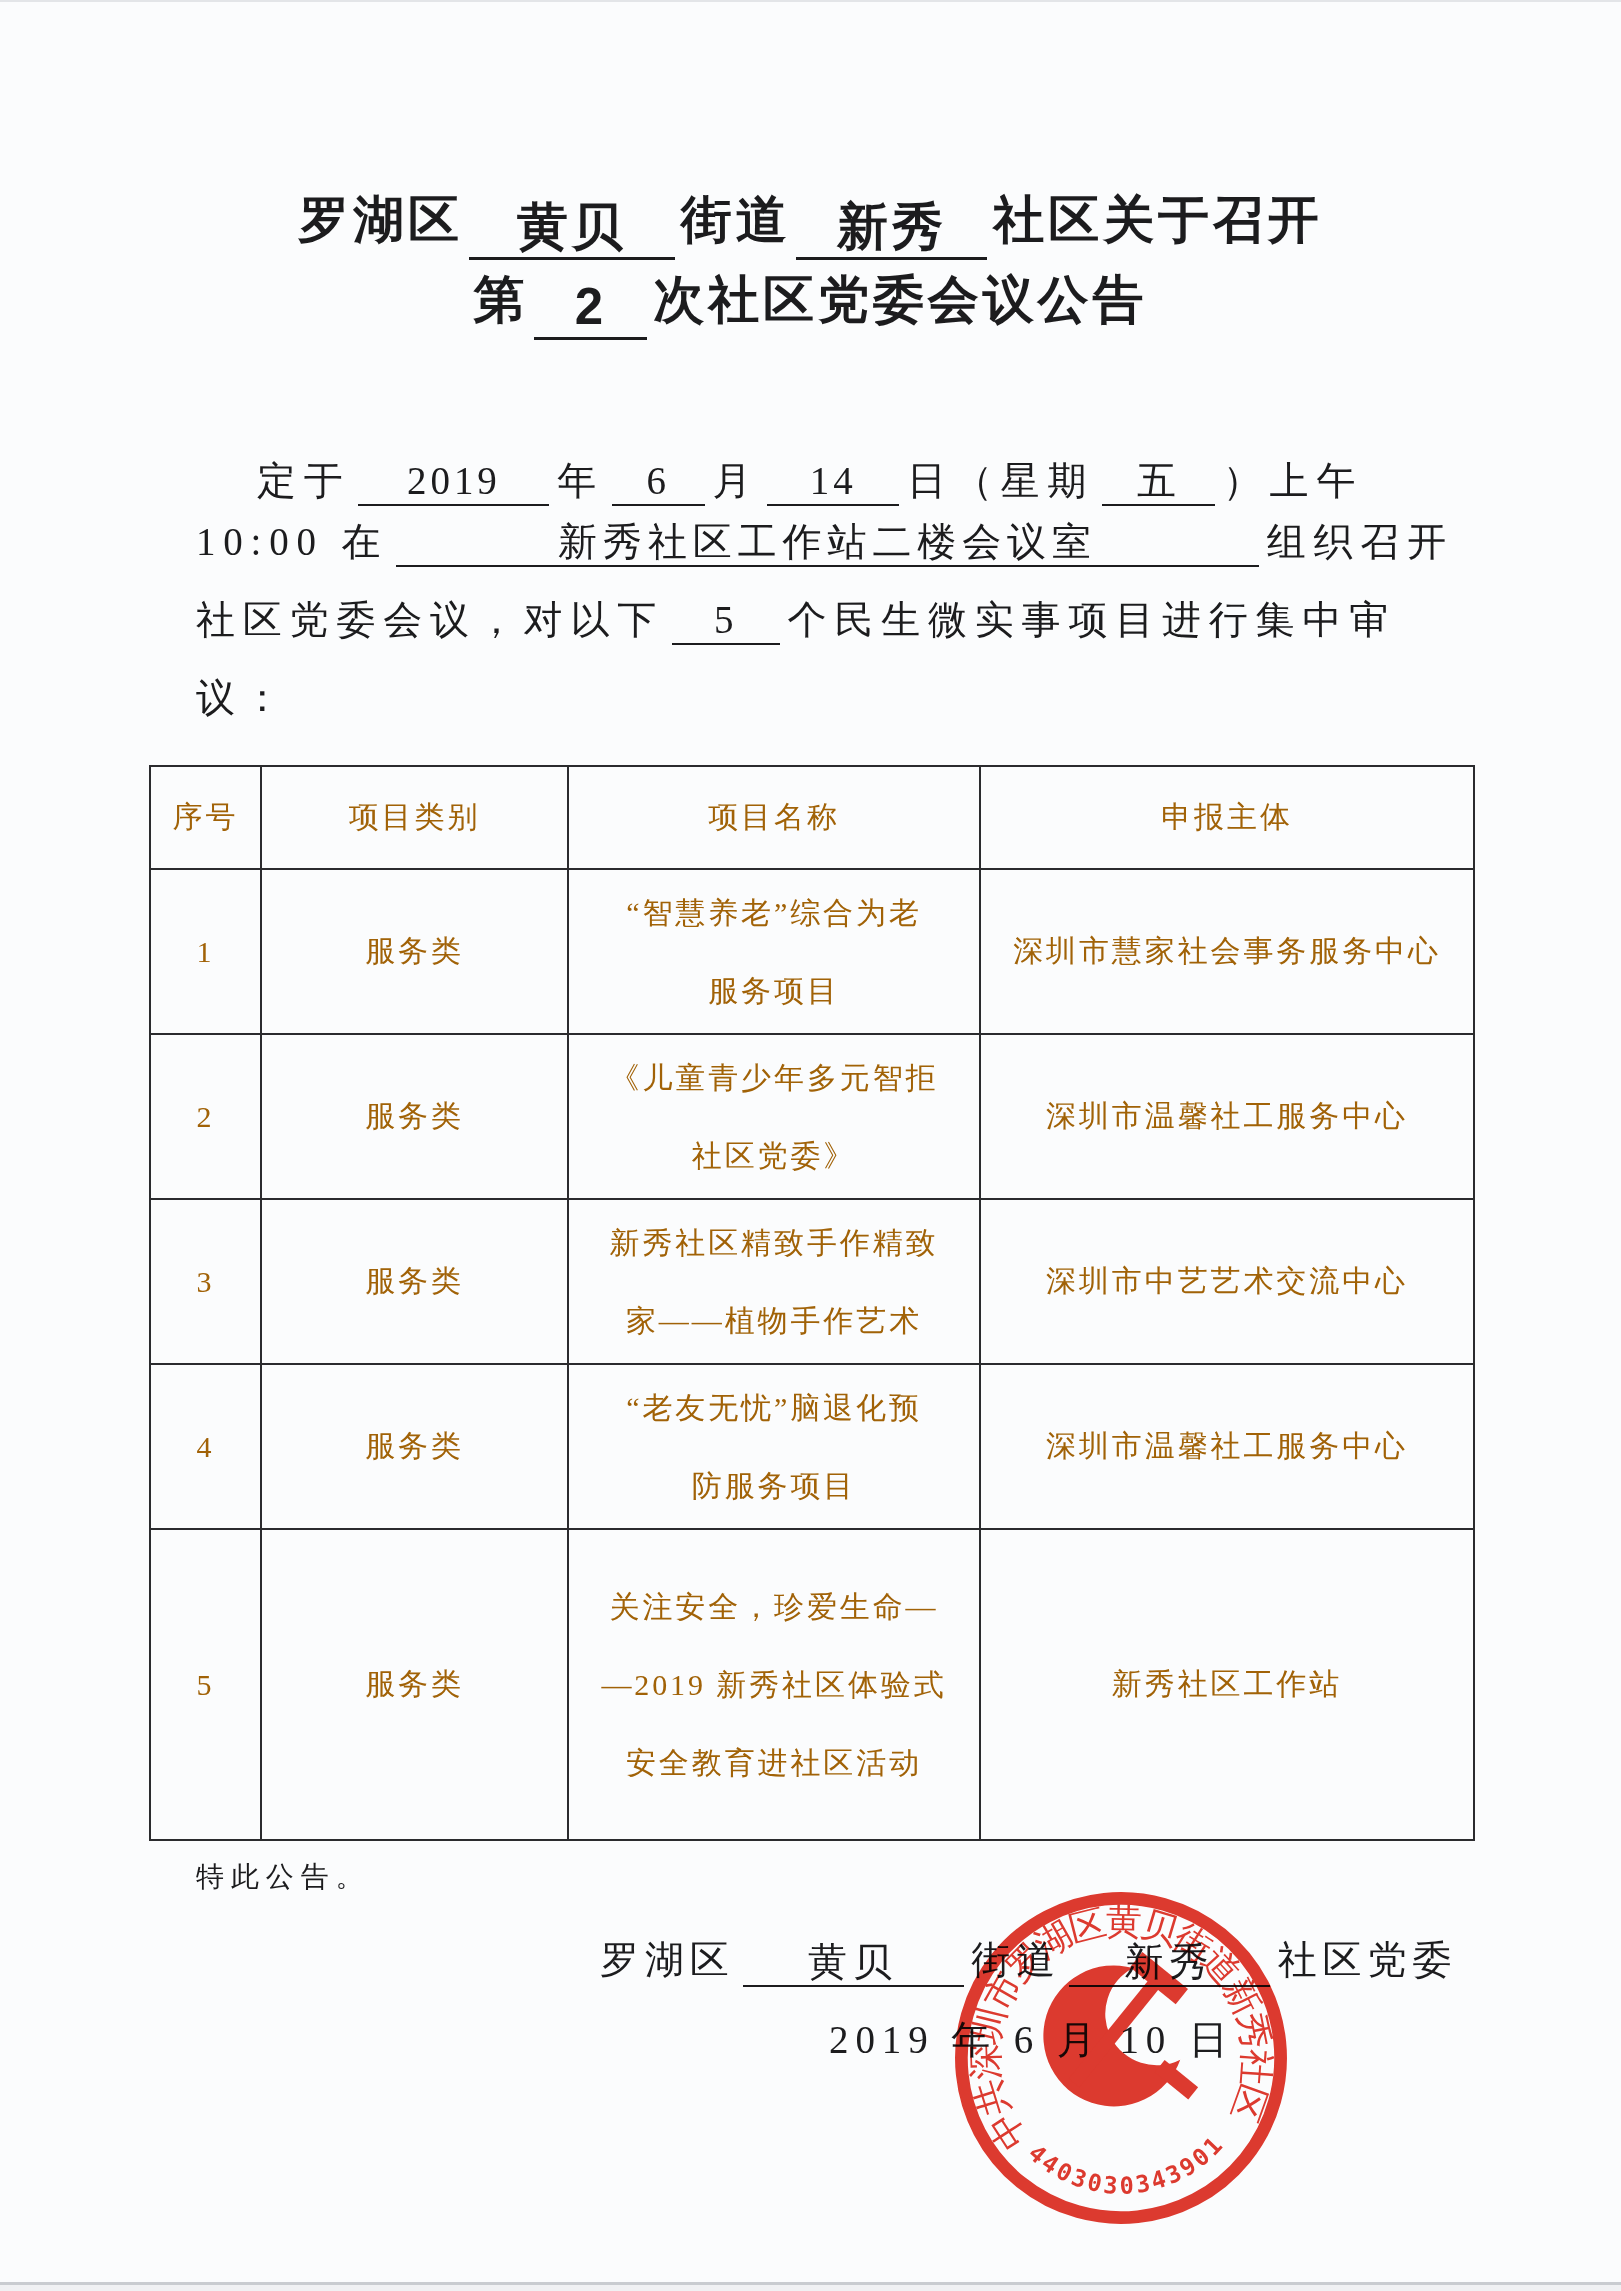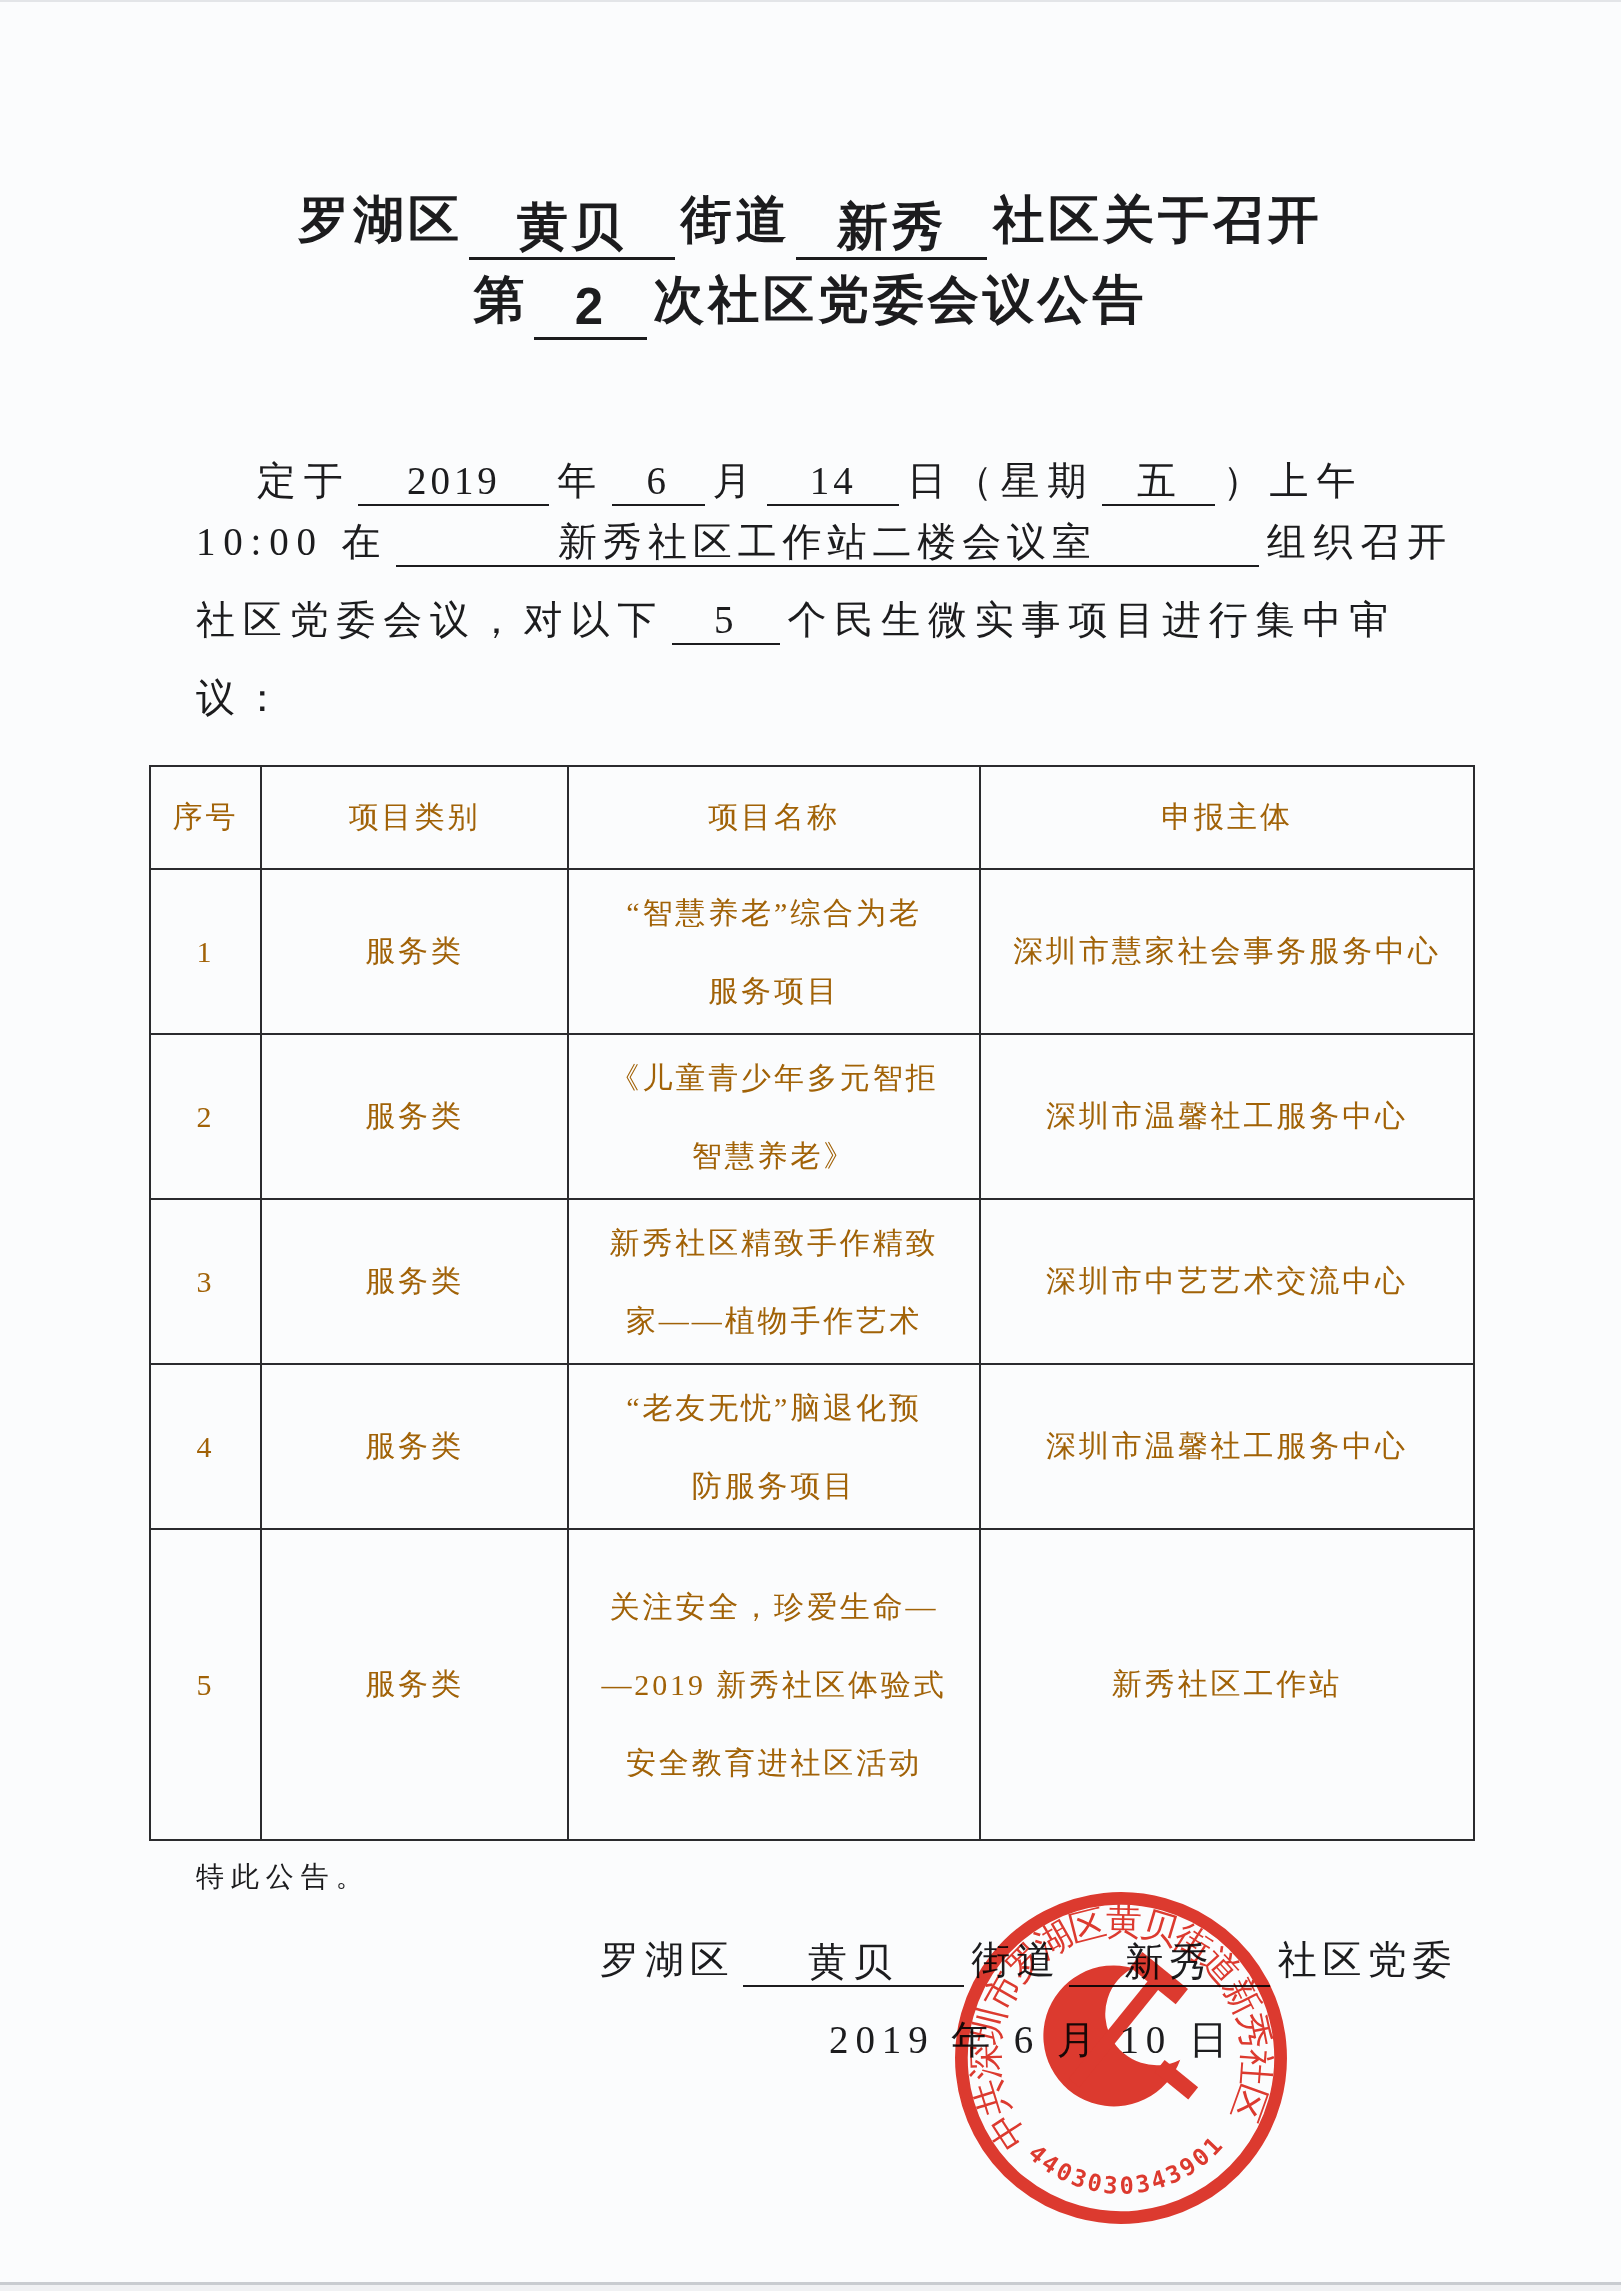--- a/index.html
+++ b/index.html
@@ -103,21 +103,21 @@
       <td>1</td>
       <td>服务类</td>
       <td class="cell-name">“智慧养老”综合为老
 服务项目</td>
       <td class="cell-app">深圳市慧家社会事务服务中心</td>
     </tr>
     <tr class="r">
       <td>2</td>
       <td>服务类</td>
       <td class="cell-name">《儿童青少年多元智拒
-智慧养老》</td>
+社区党委》</td>
       <td class="cell-app">深圳市温馨社工服务中心</td>
     </tr>
     <tr class="r">
       <td>3</td>
       <td>服务类</td>
       <td class="cell-name">新秀社区精致手作精致
 家——植物手作艺术</td>
       <td class="cell-app">深圳市中艺艺术交流中心</td>
     </tr>
     <tr class="r">

